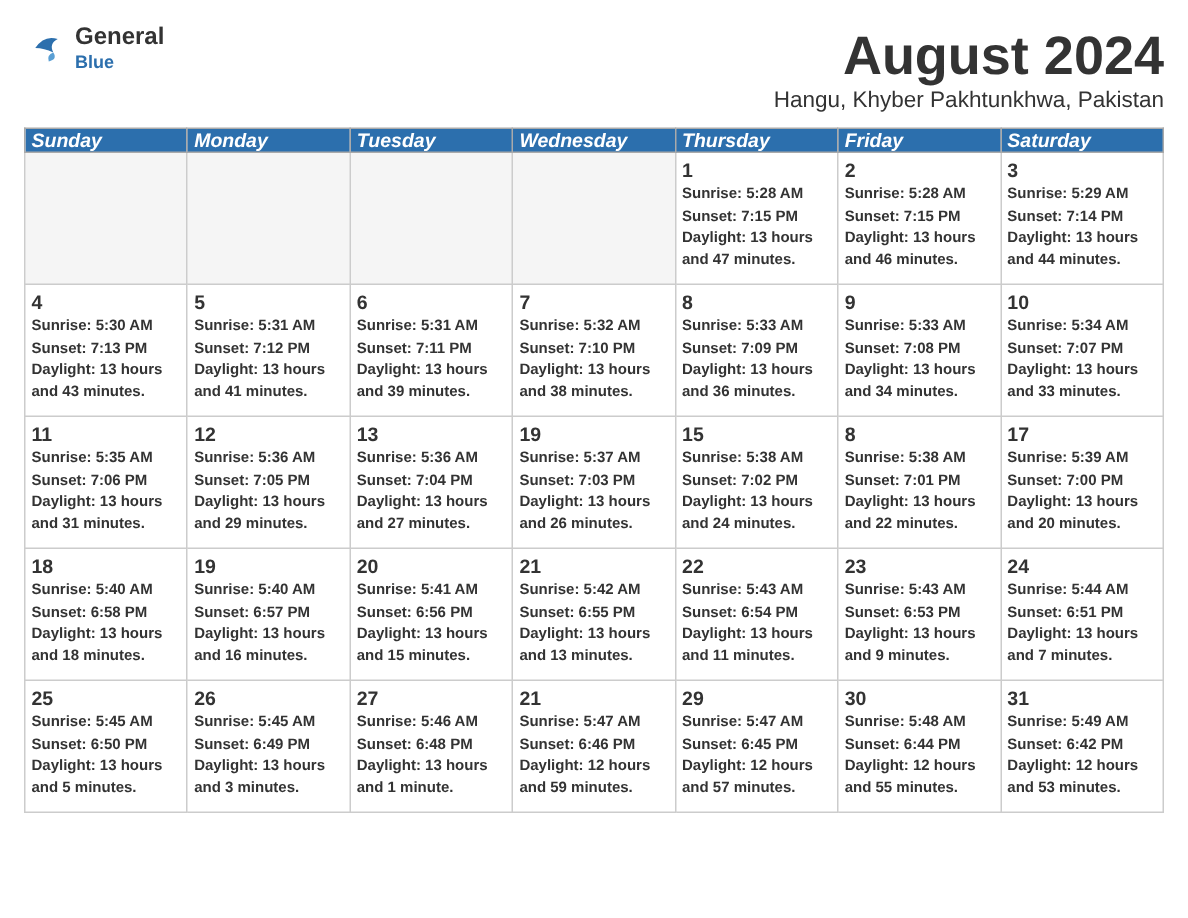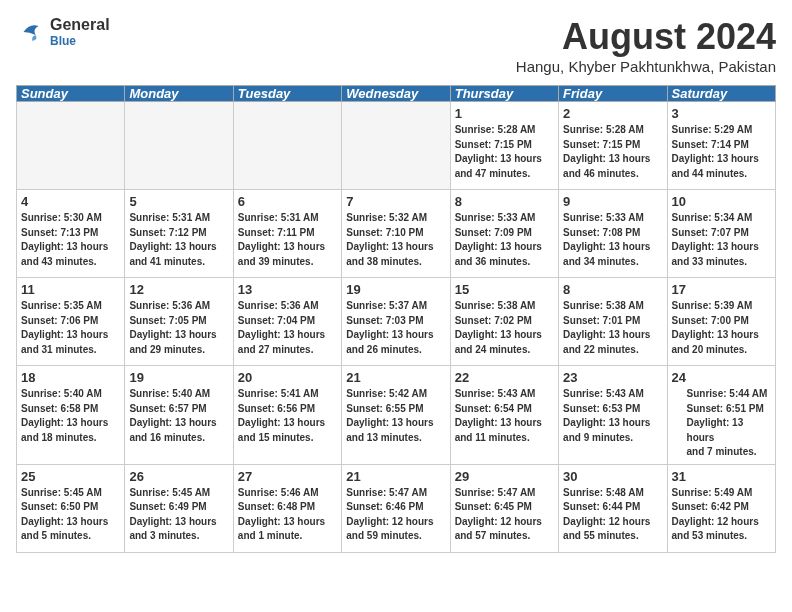--- a/index.html
+++ b/index.html
@@ -277,21 +277,21 @@
         </td>
         <td>
           <span class="day-num">23</span>
           <div class="day-info" style="white-space: pre-line;">Sunrise: 5:43 AM
 Sunset: 6:53 PM
 Daylight: 13 hours
 and 9 minutes.</div>
         </td>
         <td>
           <span class="day-num">24</span>
-          <div class="day-info" style="white-space: pre-line; margin-left: 15px;">Sunrise: 5:44 AM
+          <div class="day-info" style="white-space: pre-line;">Sunrise: 5:44 AM
 Sunset: 6:51 PM
 Daylight: 13 hours
 and 7 minutes.</div>
         </td>
       </tr>
       <tr>
         <td>
           <span class="day-num">25</span>
           <div class="day-info" style="white-space: pre-line;">Sunrise: 5:45 AM
 Sunset: 6:50 PM

